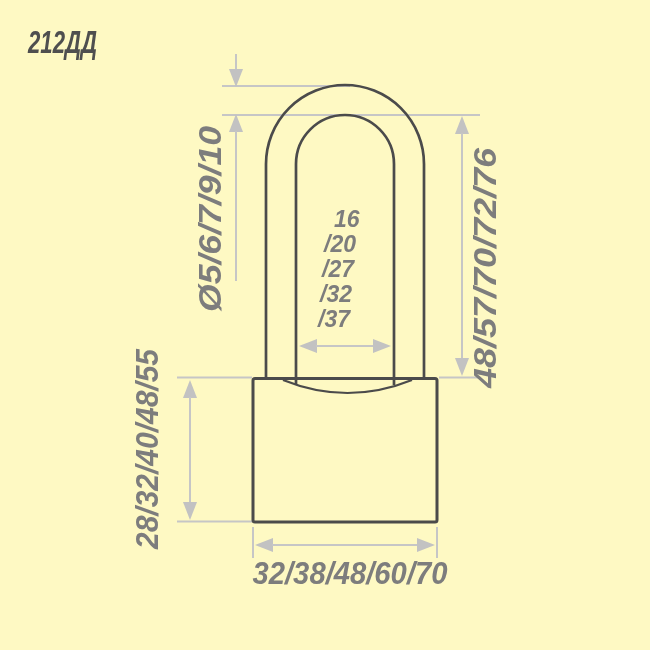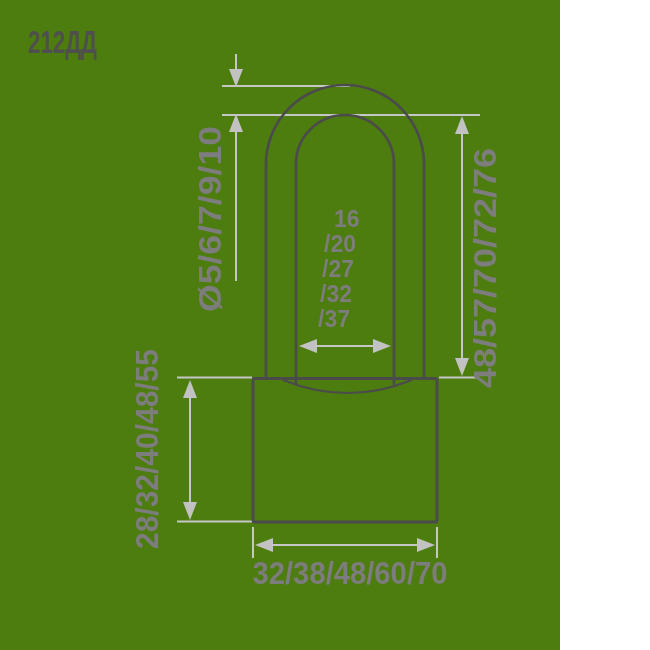--- a/index.html
+++ b/index.html
@@ -1,17 +1,17 @@
 <!DOCTYPE html>
 <html><head>
 <meta charset="utf-8">
 <style>
   html,body{margin:0;padding:0;background:#ffffff;}
-  #canvas{position:relative;width:560px;height:650px;background:#4d7c0f;overflow:hidden;
-          font-family:"Liberation Sans", sans-serif;}
+  #canvas{position:relative;width:650px;height:650px;background:#fef9c3;overflow:hidden;
+          font-family:"Liberation Sans", sans-serif;font-style:italic;}
   svg text{font-family:"Liberation Sans", sans-serif;font-weight:bold;fill:#7d7d7d;}
   svg text.title{fill:#4f4f4f;}
   .outline{stroke:#4b4b4b;fill:none;}
   .dim{stroke:#c6c6c6;fill:none;stroke-width:2;}
   .arrow{fill:#c2c2c2;stroke:none;}
 </style>
 </head>
 <body>
 
 <div id="canvas">

